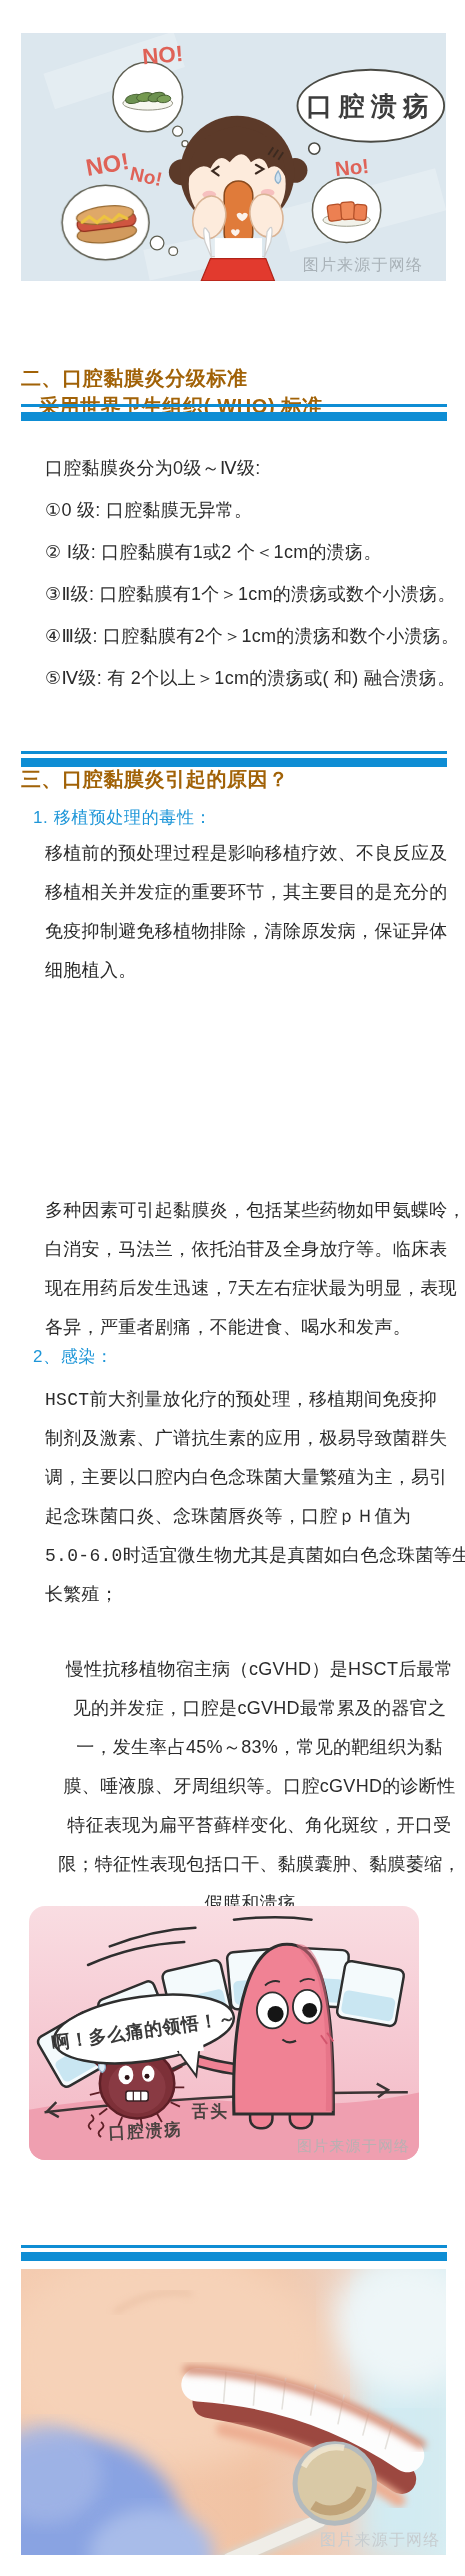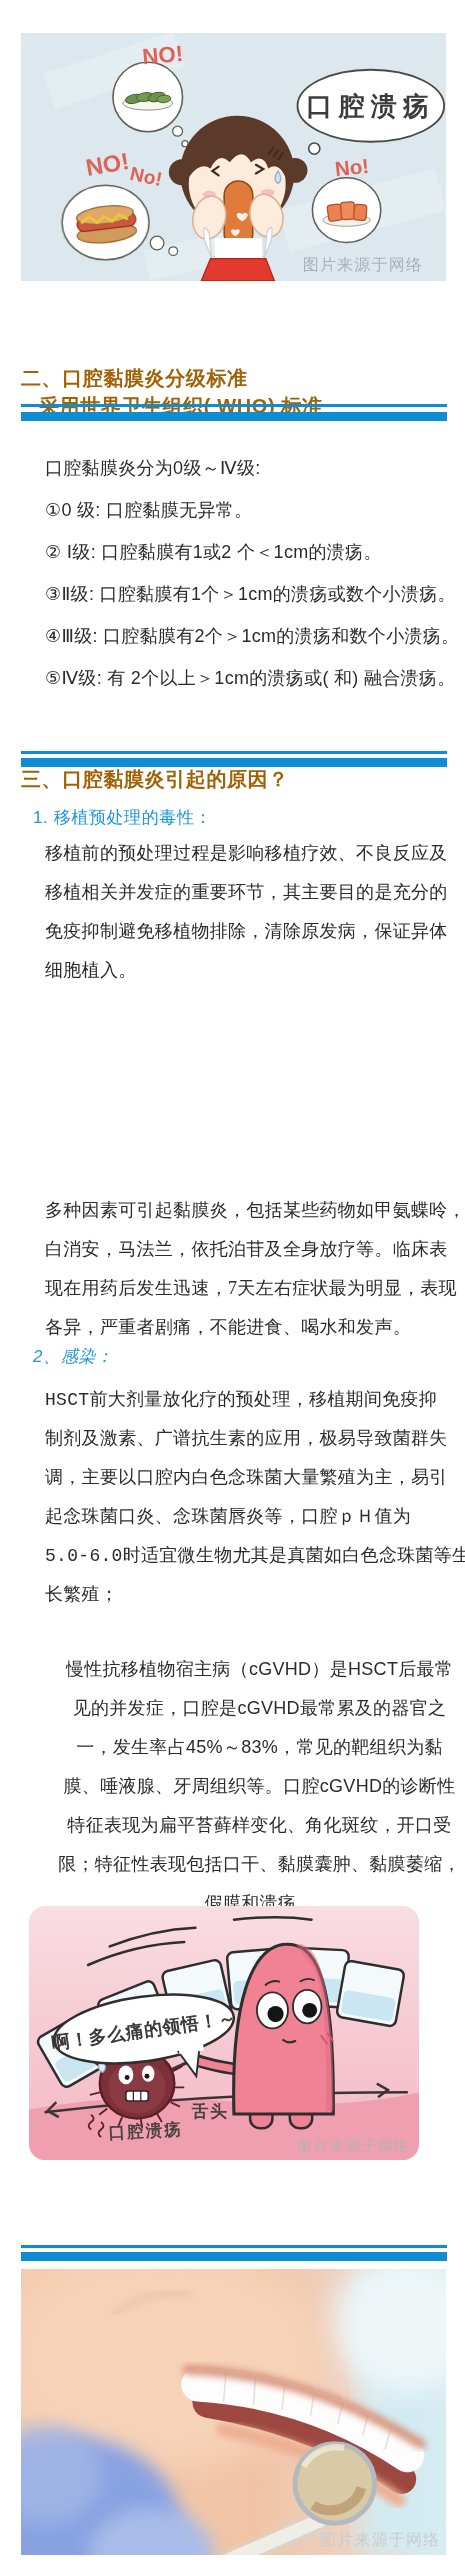--- a/index.html
+++ b/index.html
@@ -143,21 +143,21 @@
   <p class="subhead" style="top:793px;">1. 移植预处理的毒性：</p>
   <p class="body-txt lh63" style="top:818px;">移植前的预处理过程是影响移植疗效、不良反应及
 移植相关并发症的重要环节，其主要目的是充分的
 免疫抑制避免移植物排除，清除原发病，保证异体
 细胞植入。</p>
   <p class="body-txt lh63" style="top:1175px;font-family:Liberation Serif, serif;">多种因素可引起黏膜炎，包括某些药物如甲氨蝶呤，
 白消安，马法兰，依托泊苷及全身放疗等。临床表
 现在用药后发生迅速，7天左右症状最为明显，表现
 各异，严重者剧痛，不能进食、喝水和发声。</p>
 
-  <p class="subhead" style="top:1332px;font-style:italic;">2、感染：</p>
+  <p class="subhead" style="top:1332px;">2、感染：</p>
   <p class="body-txt lh63" style="top:1365px;font-family:Liberation Mono, monospace;">HSCT前大剂量放化疗的预处理，移植期间免疫抑
 制剂及激素、广谱抗生素的应用，极易导致菌群失
 调，主要以口腔内白色念珠菌大量繁殖为主，易引
 起念珠菌口炎、念珠菌唇炎等，口腔ｐＨ值为
 5.0-6.0时适宜微生物尤其是真菌如白色念珠菌等生
 长繁殖；</p>
 
   <p class="body-txt lh62" style="top:1634px;text-align:center;">慢性抗移植物宿主病（cGVHD）是HSCT后最常
 见的并发症，口腔是cGVHD最常累及的器官之
 一，发生率占45%～83%，常见的靶组织为黏

